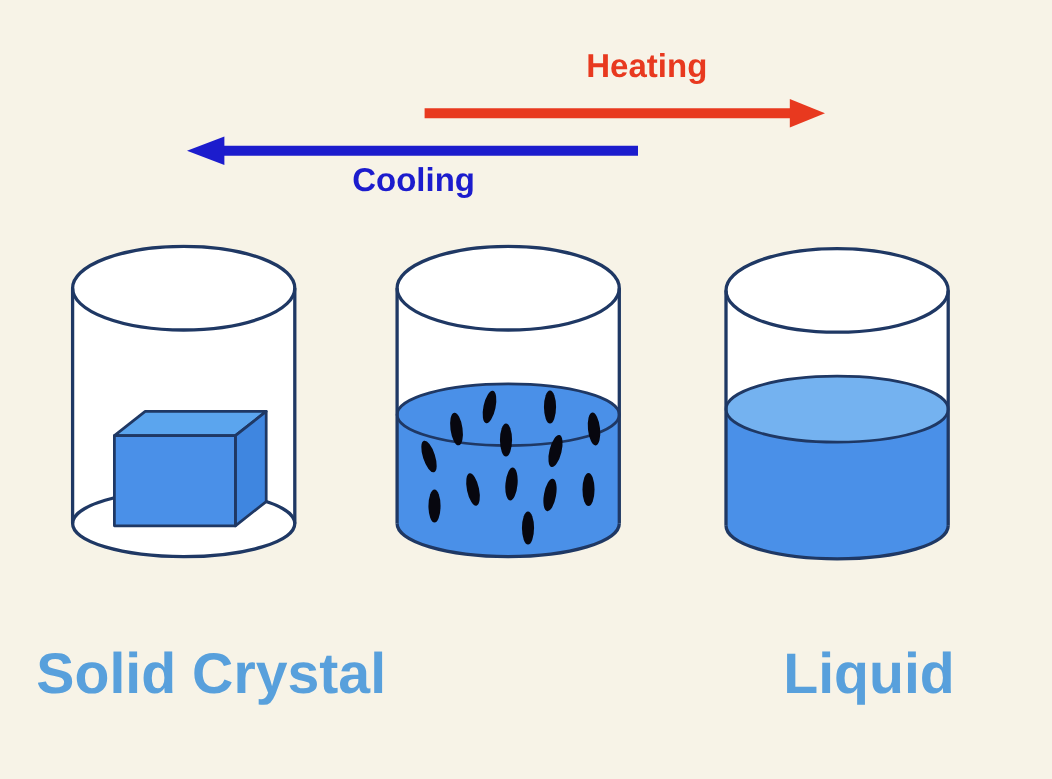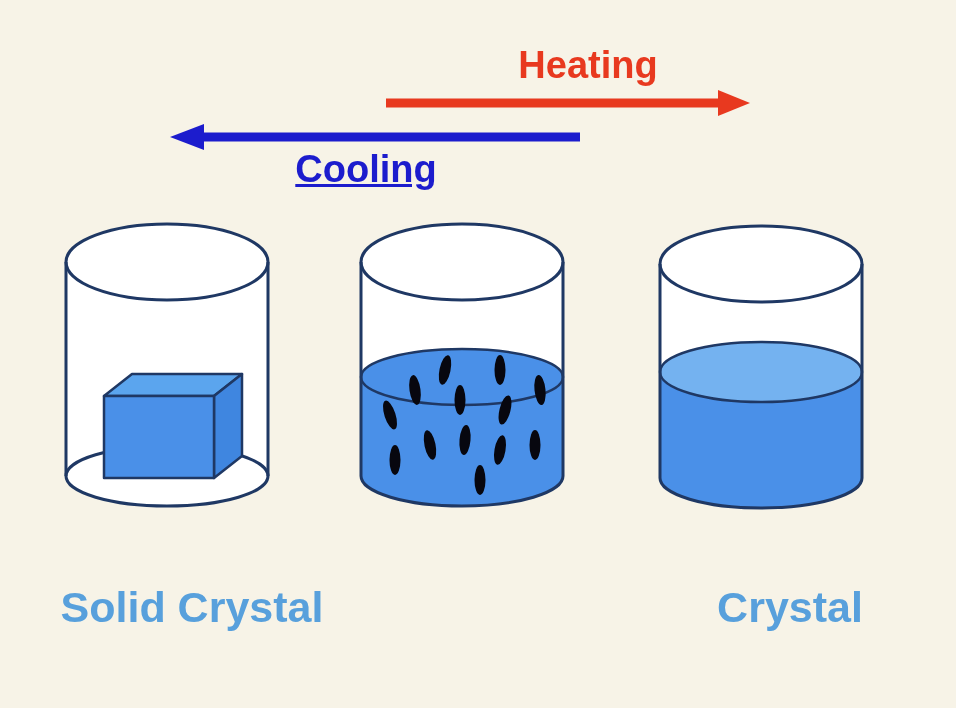--- a/index.html
+++ b/index.html
@@ -11,55 +11,54 @@
     width: 956px;
     height: 708px;
     background: var(--background, #f7f3e7);
     overflow: hidden;
     font-family: "Liberation Sans", sans-serif;
   }
   .big-label {
     position: absolute;
     width: 300px;
     text-align: center;
-    font-size: 38px;
+    font-size: 30px;
     font-weight: 700;
     letter-spacing: 0px;
     user-select: none;
   }
   .heating-label {
     left: 438px;
     top: 44px;
     color: var(--heating, #e8391f);
   }
   .cooling-label {
-    left: 216px;
+    left: 226px;
     top: 148px;
     color: var(--cooling, #1c1ccd);
-    text-decoration: underline;
   }
   .arrows-svg {
     position: absolute;
     left: 0;
     top: 0;
   }
   .beaker {
     position: absolute;
     width: 210px;
     height: 300px;
   }
   .beaker-1 { left: 62px;  top: 222px; }
   .beaker-2 { left: 357px; top: 222px; }
   .beaker-3 { left: 656px; top: 224px; }
   .caption {
     position: absolute;
     width: 320px;
     top: 583px;
     text-align: center;
-    font-size: 43px;
+    font-size: 52px;
     font-weight: 700;
     color: var(--caption, #58a0dc);
     user-select: none;
   }
   .caption-1 { left: 32px; }
   .caption-2 { left: 323px; }
   .caption-3 { left: 630px; }
 </style>
 </head>
 <body>
@@ -139,15 +138,15 @@
 
       <ellipse cx="105" cy="148" rx="101" ry="30" fill="var(--liquid-surface, #74b2f0)" stroke="var(--outline, #1f3864)" stroke-width="2.5"></ellipse>
 
       <ellipse cx="105" cy="40" rx="101" ry="38" fill="var(--beaker-inner, #ffffff)" stroke="var(--outline, #1f3864)" stroke-width="3"></ellipse>
       <path d="M 4 254 A 101 30 0 0 0 206 254" fill="none" stroke="var(--outline, #1f3864)" stroke-width="3"></path>
       <path d="M 4 40 L 4 254 M 206 40 L 206 254" fill="none" stroke="var(--outline, #1f3864)" stroke-width="3"></path>
     </svg>
   </div>
 
   <div class="caption caption-1">Solid Crystal</div>
-  <div class="caption caption-3">Crystal</div>
+  <div class="caption caption-3">Liquid</div>
 
 </div>
 
 </body></html>

